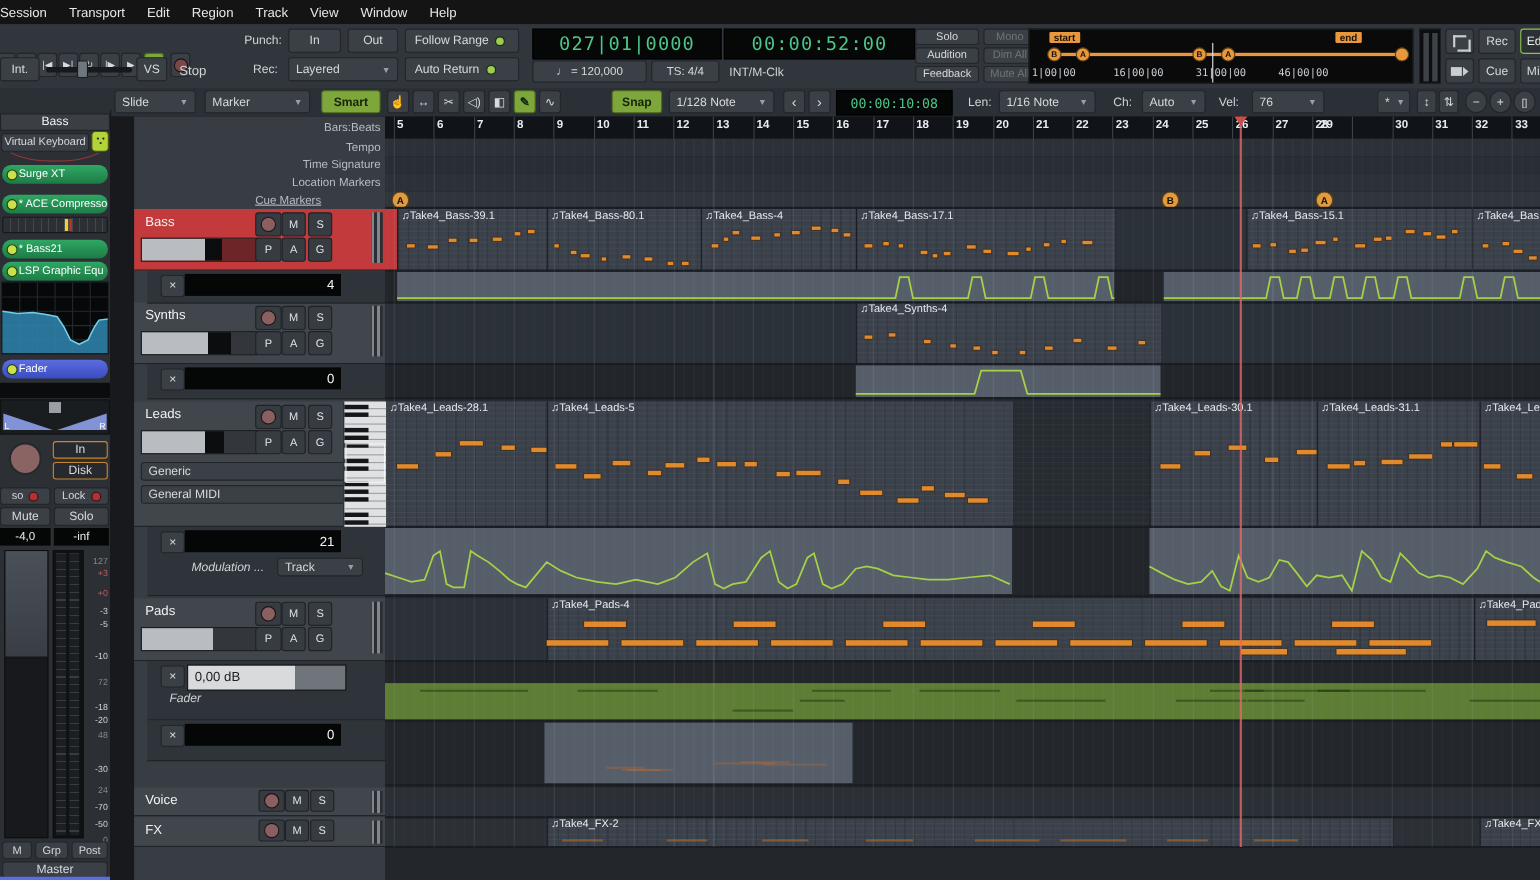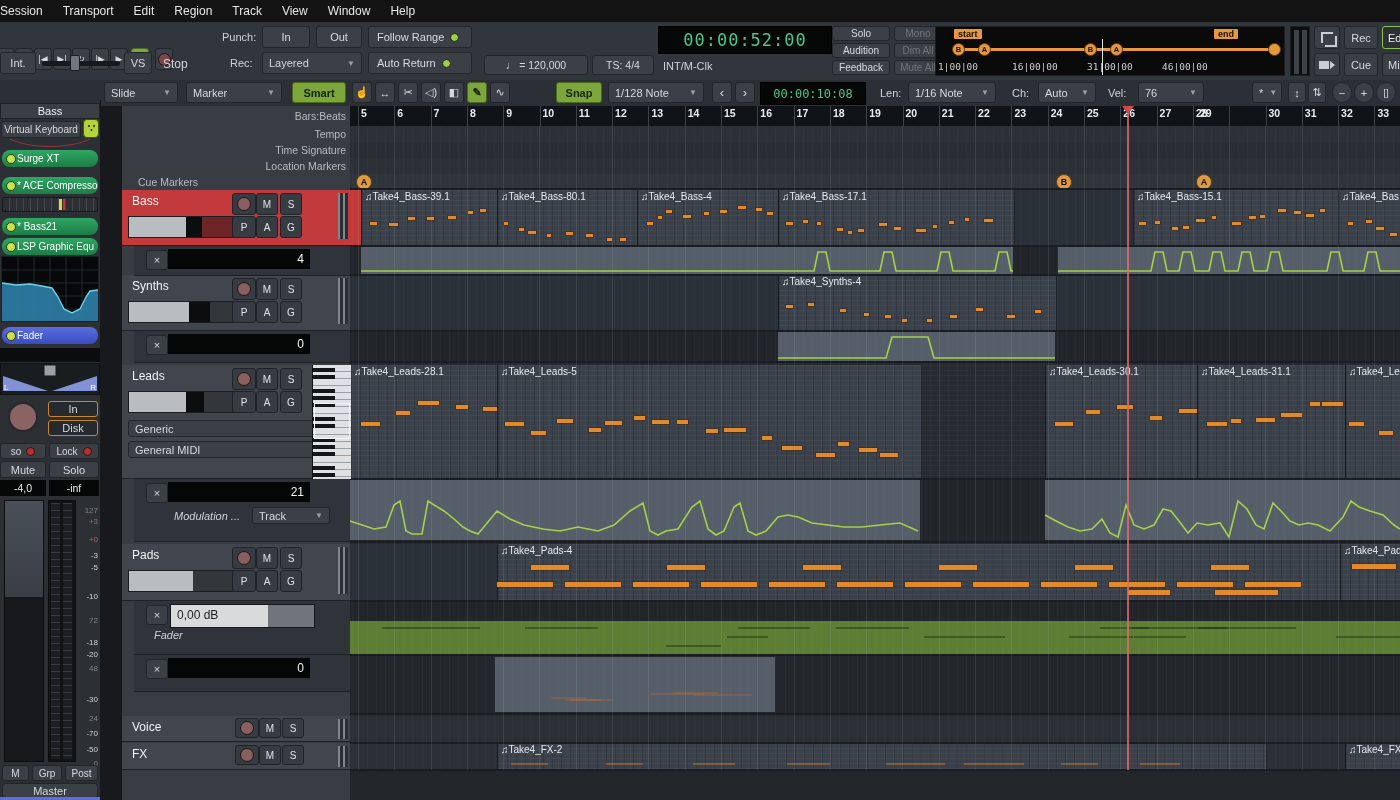--- a/index.html
+++ b/index.html
@@ -120,20 +120,21 @@
     <div class="lbl" style="left:230px;top:35px;">Rec:</div>
     <div class="btn dd" style="left:262px;top:30px;width:100px;height:22px;">
         <span>Layered</span>
         <span class="ddarrow">▼</span>
       </div>
     <div class="btn" style="left:368px;top:30px;width:104px;height:22px;justify-content:flex-start;padding-left:8px;">
         <span>Auto Return</span>
         <span class="led"></span>
       </div>
 
+    <div class="clockbox" style="left:484px;top:4px;width:170px;height:26px;font-size:17px;">027|01|0000</div>
     <div class="btn" style="left:484px;top:33px;width:104px;height:20px;font-size:10.5px;">♩ = 120,000</div>
     <div class="btn" style="left:592px;top:33px;width:62px;height:20px;font-size:10.5px;">TS: 4/4</div>
     <div class="clockbox" style="left:658px;top:4px;width:172px;height:26px;font-size:17px;">00:00:52:00</div>
     <div class="lbl" style="left:663px;top:38px;">INT/M-Clk</div>
 
     <div id="monitor1">
         <div class="btn" style="position: absolute; left: 832px; top: 4px; width: 58px; height: 15px; font-size: 10px;">Solo</div>
         <div class="btn" style="position: absolute; left: 832px; top: 21px; width: 58px; height: 15px; font-size: 10px;">Audition</div>
         <div class="btn" style="position: absolute; left: 832px; top: 38px; width: 58px; height: 15px; font-size: 10px;">Feedback</div>
       </div>
@@ -348,21 +349,21 @@
       <div style="position: absolute; left: 350px; top: 106px; width: 1050px; height: 694px; background: rgb(38, 43, 49);"></div>
       <div style="position: absolute; left: 350px; top: 106px; width: 1050px; height: 20px; background: rgb(16, 19, 23); border-bottom: 1px solid rgb(27, 30, 34);"></div>
       <div style="position: absolute; left: 350px; top: 126px; width: 1050px; height: 16px; background: rgb(44, 49, 55); border-bottom: 1px solid rgb(27, 30, 34);"></div>
       <div style="position: absolute; left: 350px; top: 142px; width: 1050px; height: 16px; background: rgb(41, 46, 52); border-bottom: 1px solid rgb(27, 30, 34);"></div>
       <div style="position: absolute; left: 350px; top: 158px; width: 1050px; height: 16px; background: rgb(44, 49, 55); border-bottom: 1px solid rgb(27, 30, 34);"></div>
       <div style="position: absolute; left: 350px; top: 174px; width: 1050px; height: 16px; background: rgb(48, 53, 59); border-bottom: 1px solid rgb(27, 30, 34);"></div>
       <div style="position: absolute; left: 150px; top: 110px; width: 196px; height: 14px; font-size: 10.5px; color: rgb(182, 188, 194); text-align: right;">Bars:Beats</div>
       <div style="position: absolute; left: 150px; top: 128px; width: 196px; height: 14px; font-size: 10.5px; color: rgb(182, 188, 194); text-align: right;">Tempo</div>
       <div style="position: absolute; left: 150px; top: 144px; width: 196px; height: 14px; font-size: 10.5px; color: rgb(182, 188, 194); text-align: right;">Time Signature</div>
       <div style="position: absolute; left: 150px; top: 160px; width: 196px; height: 14px; font-size: 10.5px; color: rgb(182, 188, 194); text-align: right;">Location Markers</div>
-      <div style="position: absolute; left: 138px; top: 176px; width: 196px; height: 14px; font-size: 10.5px; color: rgb(182, 188, 194); text-align: left;">Cue Markers</div>
+      <div style="position: absolute; left: 164px; top: 176px; width: 196px; height: 14px; font-size: 10.5px; color: rgb(182, 188, 194); text-align: center; text-decoration: underline;">Cue Markers</div>
       <div class="barnum" style="position: absolute; left: 361px; top: 107px;">5</div>
       <div style="position: absolute; left: 358px; top: 106px; width: 1px; height: 20px; background: rgb(60, 67, 75);"></div>
       <div class="barnum" style="position: absolute; left: 397.3px; top: 107px;">6</div>
       <div style="position: absolute; left: 394.3px; top: 106px; width: 1px; height: 20px; background: rgb(60, 67, 75);"></div>
       <div class="barnum" style="position: absolute; left: 433.6px; top: 107px;">7</div>
       <div style="position: absolute; left: 430.6px; top: 106px; width: 1px; height: 20px; background: rgb(60, 67, 75);"></div>
       <div class="barnum" style="position: absolute; left: 469.9px; top: 107px;">8</div>
       <div style="position: absolute; left: 466.9px; top: 106px; width: 1px; height: 20px; background: rgb(60, 67, 75);"></div>
       <div class="barnum" style="position: absolute; left: 506.2px; top: 107px;">9</div>
       <div style="position: absolute; left: 503.2px; top: 106px; width: 1px; height: 20px; background: rgb(60, 67, 75);"></div>

